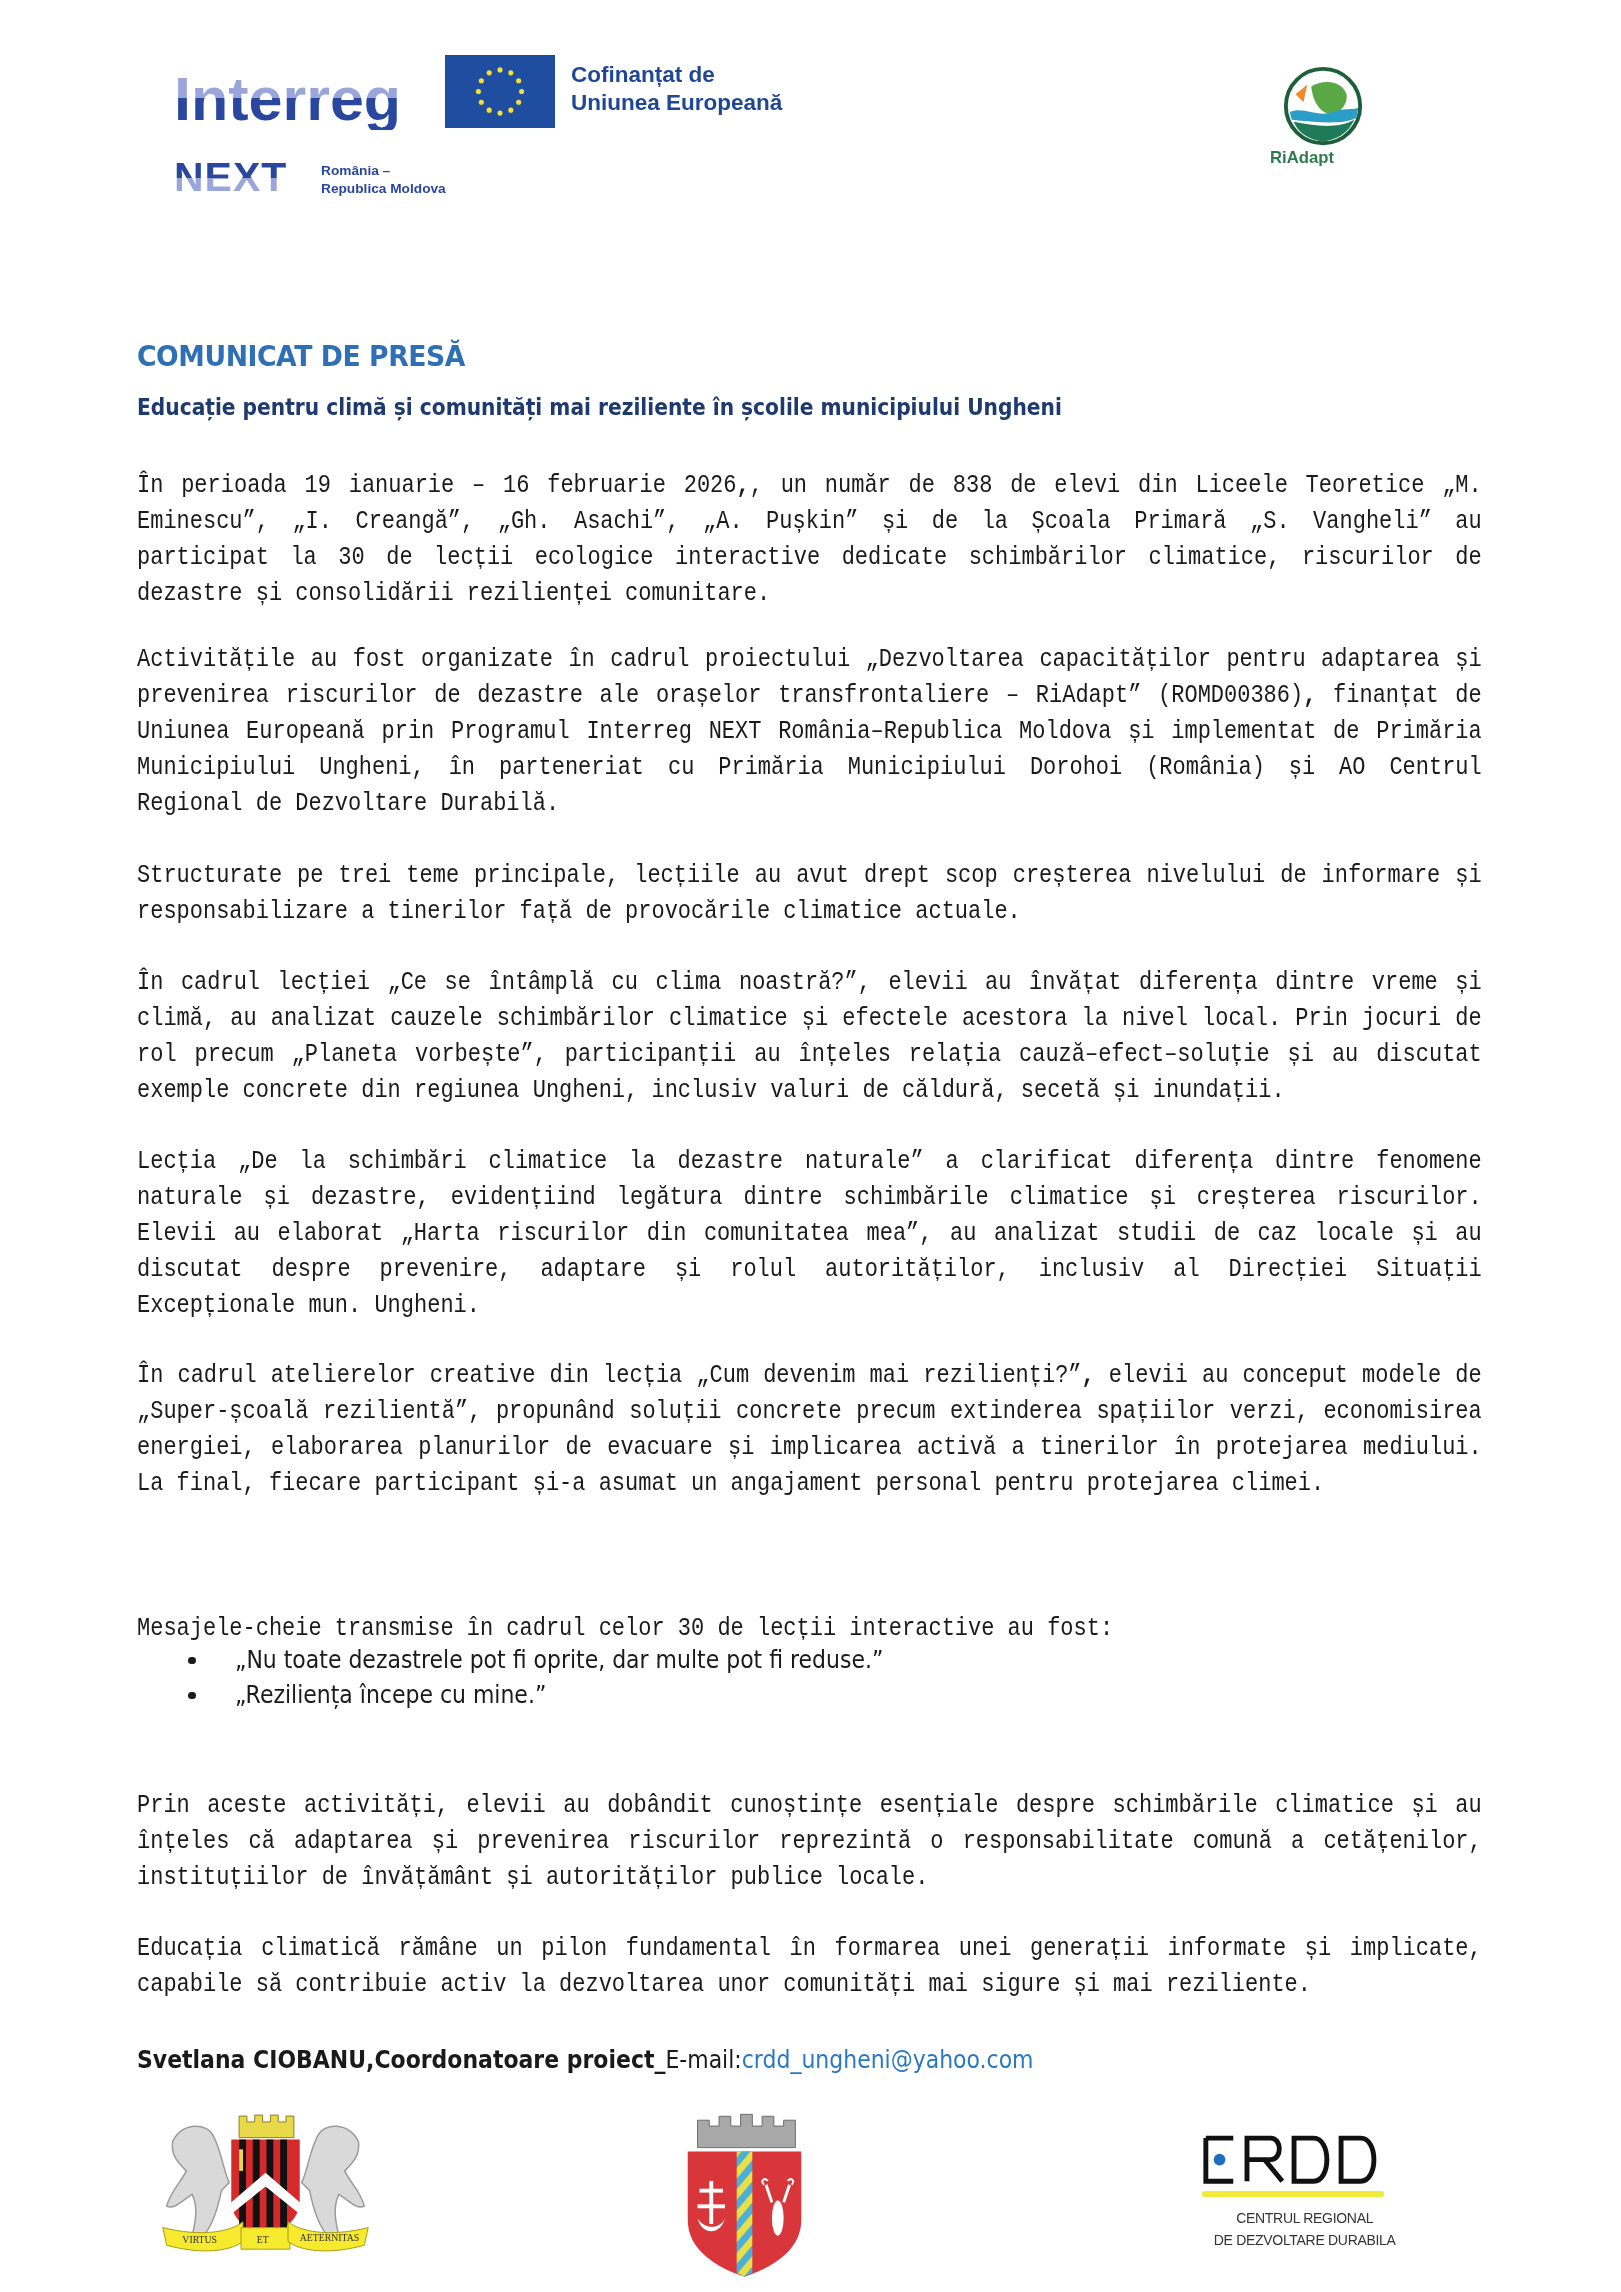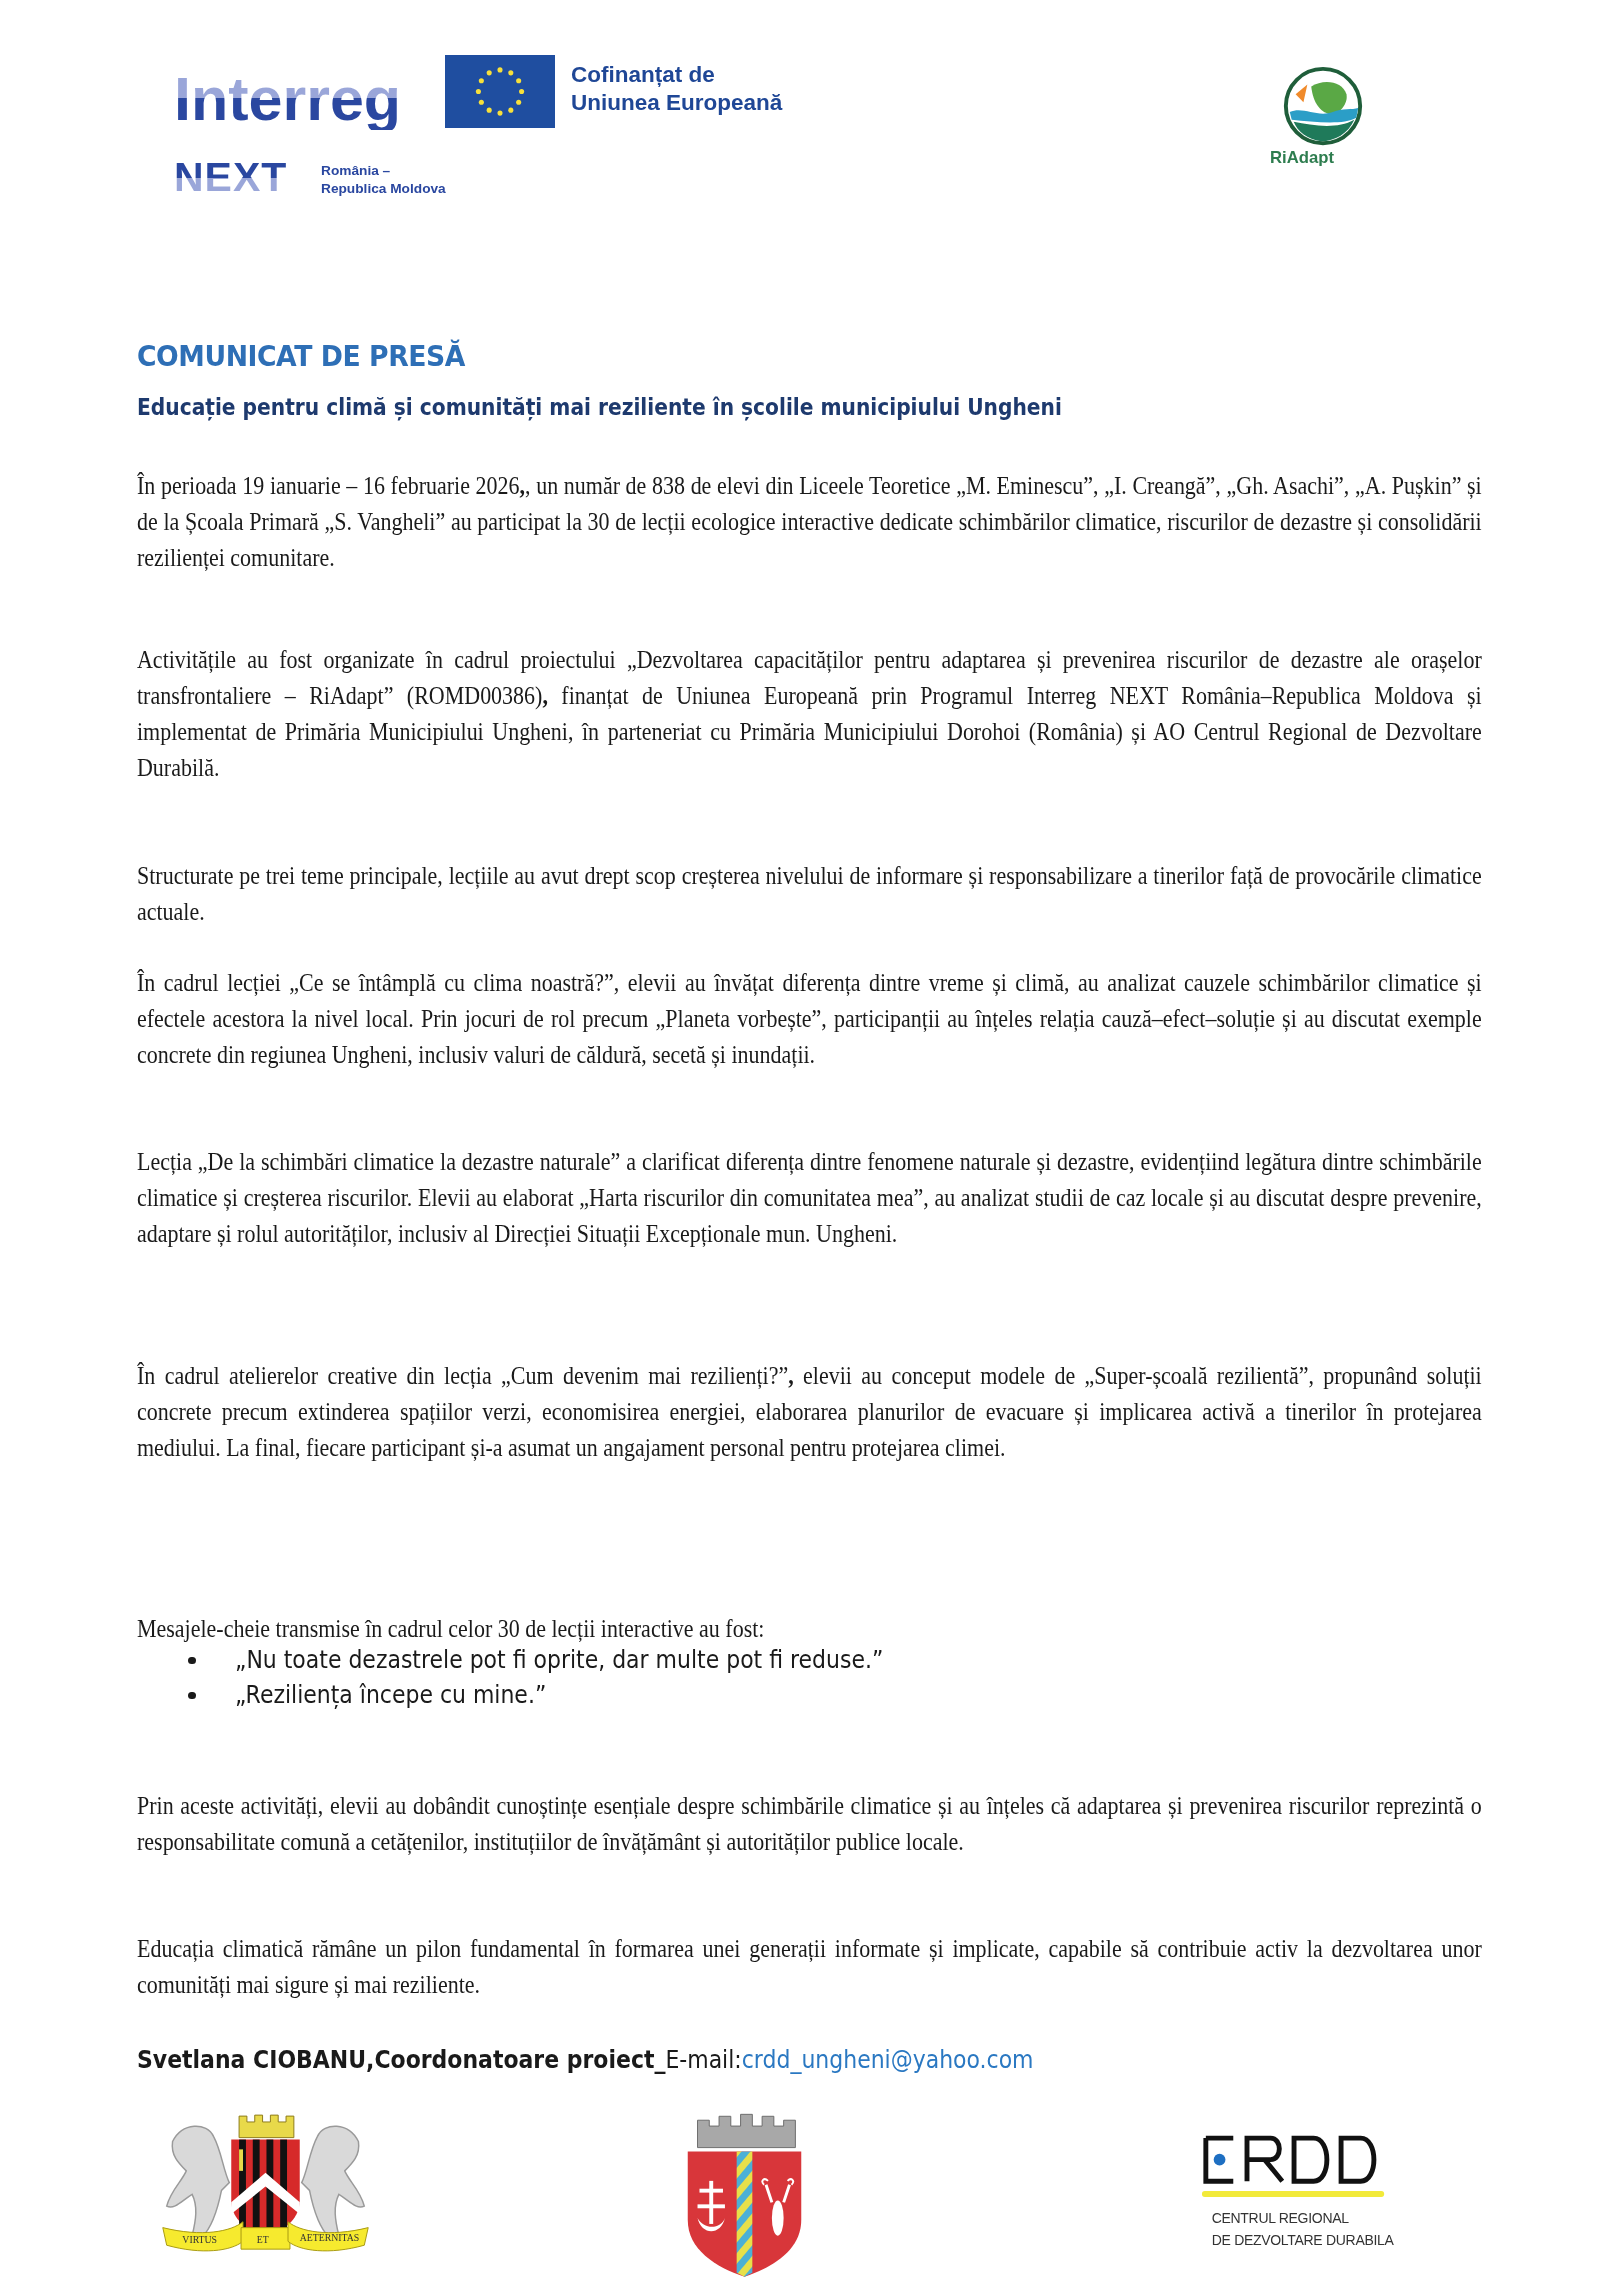--- a/index.html
+++ b/index.html
@@ -68,21 +68,21 @@
       position: absolute; left: 137px; top: 393px;
       font-family: "DejaVu Sans", sans-serif; font-weight: bold;
       font-size: 23.5px; color: #1e3a6e;
       transform: scaleX(0.86); transform-origin: left center;
       white-space: nowrap;
     }
 
     
     .body-text {
       position: absolute; left: 137px; width: 1345px;
-      font-family: Liberation Serif, serif;
+      font-family: Liberation Mono, monospace;
       font-size: 25.5px; line-height: 36px; color: #1a1a1a;
       text-align: justify;
     }
     .body-text .inner {
       display: block;
       width: 1560px;
       transform: scaleX(0.862); transform-origin: left top;
     }
     .bold { font-weight: bold; }
 
@@ -101,21 +101,21 @@
     }
 
     .signature {
       position: absolute; left: 137px; top: 2044px;
       font-family: "DejaVu Sans", sans-serif; font-size: 25.5px; white-space: nowrap;
       transform: scaleX(0.862); transform-origin: left center;
     }
     .signature .email { color: #2a78c2; }
 
     
-    .footer-logo { position: absolute; }
+    .footer-logo { position: absolute; text-align: center; }
     .crest-ungheni { left: 153px; top: 2112px; width: 225px; height: 152px; }
     .crest-dorohoi { left: 676px; top: 2112px; width: 137px; height: 172px; }
     .crdd-logo { left: 1198px; top: 2132px; width: 196px; height: 127px; }
     .crdd-letters {
       position: absolute; left: 0; top: 0; width: 196px; height: 69px;
     }
     .crdd-caption {
       position: absolute; left: 13.7px; top: 76px; width: 186px;
       font-family: "Liberation Sans", sans-serif; font-size: 14px; line-height: 21.6px;
       color: #333; letter-spacing: -0.3px;

